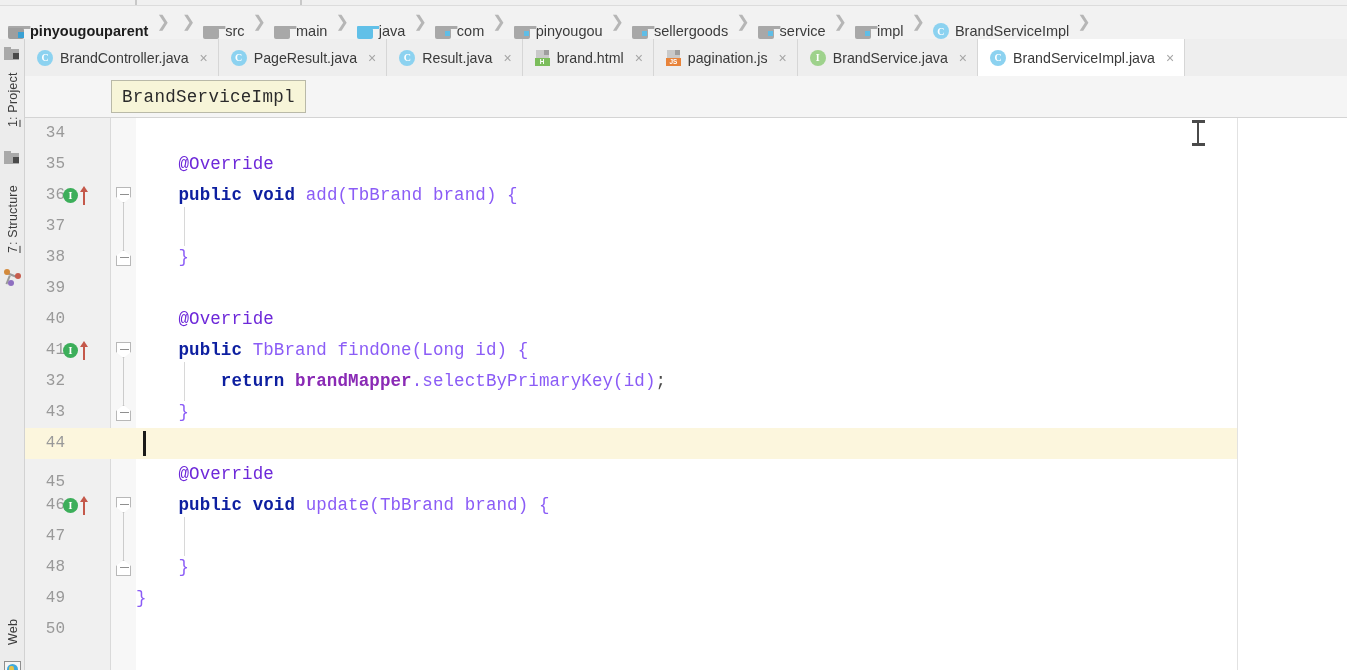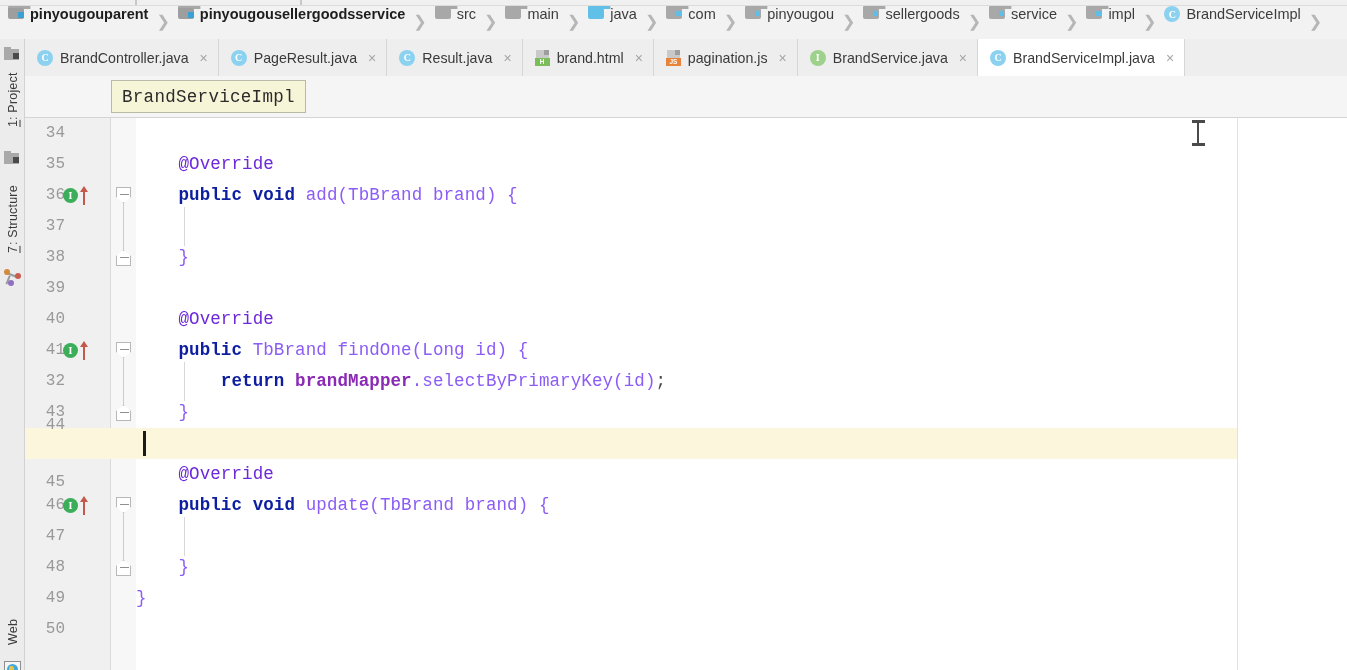--- a/index.html
+++ b/index.html
@@ -18,21 +18,21 @@
   }
   .top-sliver .nub { position:absolute; left:135px; top:0; width:2px; height:5px; background:#c8c8c8; }
   .top-sliver .nub2 { position:absolute; left:300px; top:0; width:2px; height:5px; background:#c8c8c8; }
 
   
   .crumbbar {
     position:absolute; left:0; top:6px; width:1347px; height:33px;
     background:#f2f2f2; display:flex; align-items:center;
     padding-left:6px; overflow:hidden; white-space:nowrap;
   }
-  .crumb { display:flex; align-items:flex-start; height:33px; padding:0 2px; }
+  .crumb { display:flex; align-items:flex-end; height:33px; padding:0 2px; }
   .crumb .cicon { margin-right:6px; display:flex; align-items:center; }
   .crumb .clabel { font-size:14.5px; color:#3c3c3c; }
   .crumb.bold .clabel { font-weight:bold; color:#1d1d1d; }
   .crumb-sep { color:#b6b6b6; font-size:16px; padding:0 6px 2px 6px; line-height:1; }
 
   
   .ic-folder { width:16px; height:13px; position:relative; }
   .ic-folder .body { position:absolute; left:0; top:2px; width:16px; height:11px; background:#a8a8a8; border-radius:1px 2px 2px 2px; }
   .ic-folder .tab  { position:absolute; left:0; top:0; width:7px; height:3px; background:#a8a8a8; border-radius:1px 1px 0 0; }
   .ic-folder.blue .body, .ic-folder.blue .tab { background:#61c0e8; }
@@ -197,30 +197,20 @@
         <span class="cicon">
           <span class="ic-folder mod">
             <span class="tab"></span>
             <span class="body"></span>
             <span class="dot"></span>
           </span>
         </span>
         <span class="clabel">pinyougouparent</span>
       </div>
       <span class="crumb-sep">❯</span>
-      <div class="crumb bold">
-        <span class="cicon">
-          <span class="ic-folder mod">
-            <span class="tab"></span>
-            <span class="body"></span>
-            <span class="dot"></span>
-          </span>
-        </span>
-        <span class="clabel">pinyougousellergoodsservice</span>
-      </div>
       <span class="crumb-sep">❯</span>
       <div class="crumb">
         <span class="cicon">
           <span class="ic-folder">
             <span class="tab"></span>
             <span class="body"></span>
           </span>
         </span>
         <span class="clabel">src</span>
       </div>
@@ -462,21 +452,21 @@
             </span>
           </span>
         </div>
         <div class="gutter-row" style="top: 248px;">
           <span class="num">32</span>
         </div>
         <div class="gutter-row" style="top: 279px;">
           <span class="num">43</span>
         </div>
         <div class="caretline-gutter" style="top: 310px;"></div>
-        <div class="gutter-row" style="top: 292px;">
+        <div class="gutter-row" style="top: 310px;">
           <span class="num">44</span>
         </div>
         <div class="gutter-row" style="top: 349px;">
           <span class="num">45</span>
         </div>
         <div class="gutter-row" style="top: 372px;">
           <span class="num">46</span>
           <span class="gmark">
             <span class="ic-impl">I</span>
             <span class="ic-uparrow">

